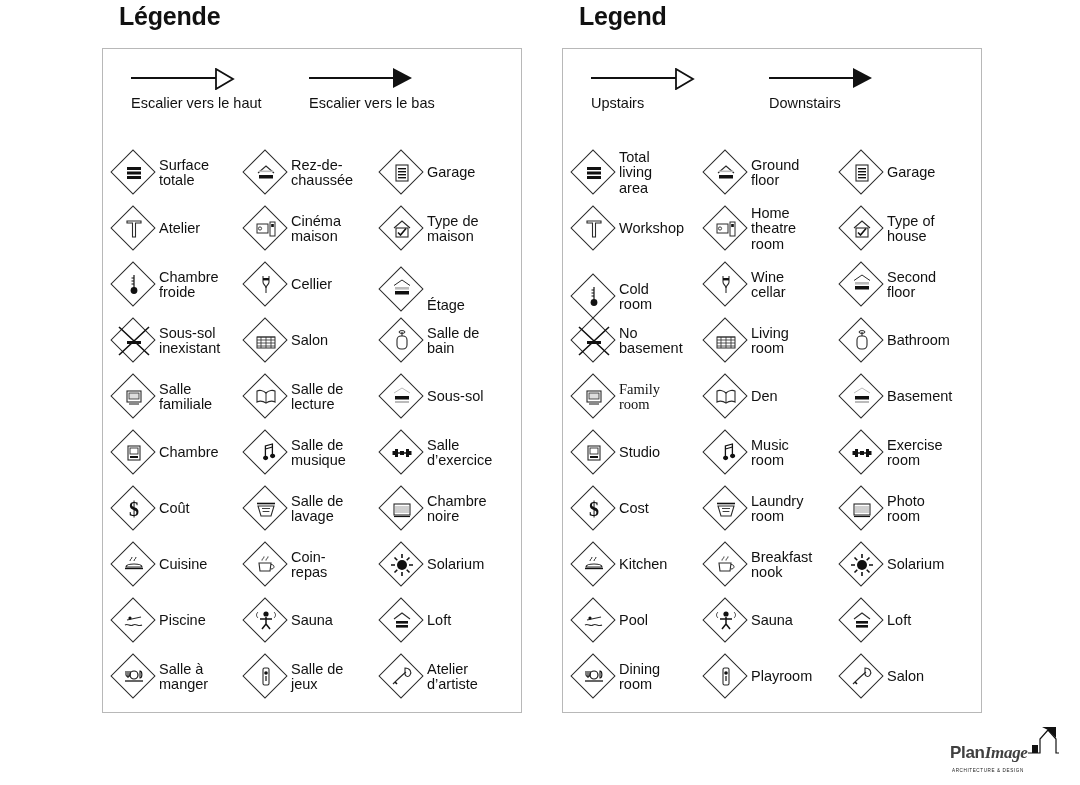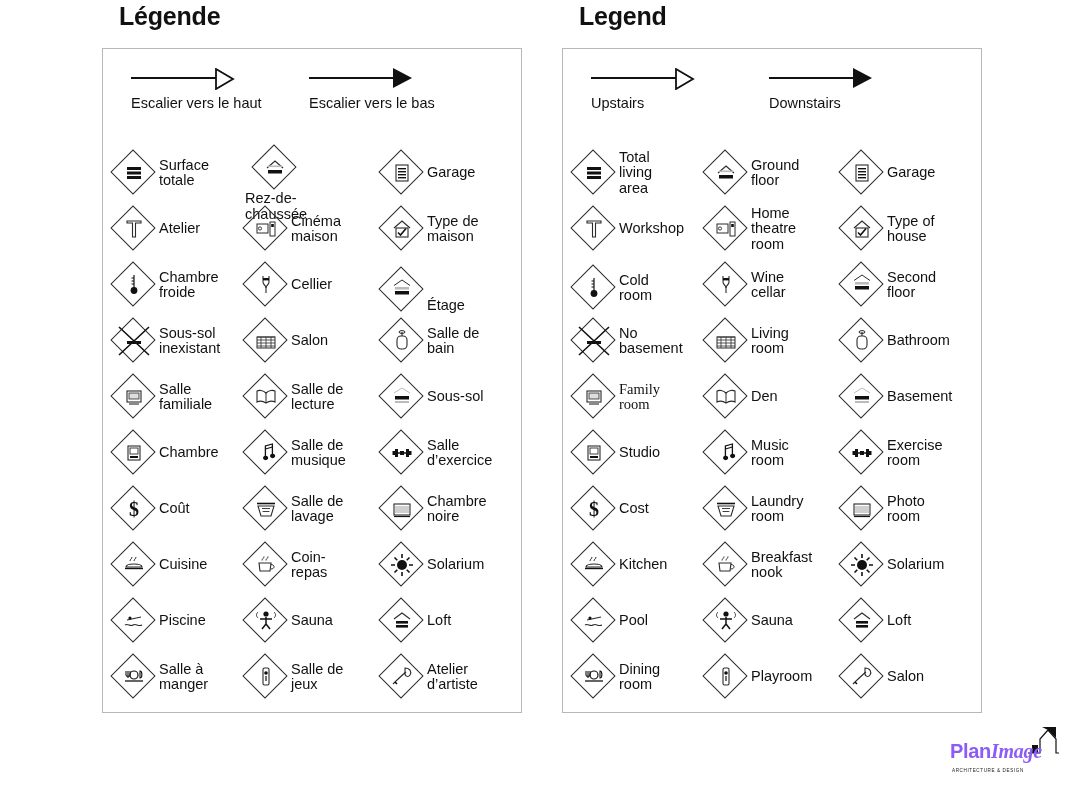--- a/index.html
+++ b/index.html
@@ -139,23 +139,23 @@
     position: absolute;
     right: 14px;
     bottom: 12px;
     width: 116px;
     height: 48px;
   }
   .logo-text {
     position: absolute;
     left: 0;
     bottom: 10px;
-    font-size: 20px;
+    font-size: 17px;
     font-weight: bold;
-    color: #8b5cf6;
+    color: #404040;
     letter-spacing: -0.3px;
   }
   .logo-text em {
     font-style: italic;
     font-family: "Liberation Serif", serif;
   }
   .logo-sub {
     position: absolute;
     left: 2px;
     bottom: 0px;
@@ -324,21 +324,21 @@
               <path d="M14 27 L32 27" stroke="#111" stroke-width="1.3"></path>
             </svg>
           </div>
           <div class="lbl">
             <span>Salle à</span>
             <span>manger</span>
           </div>
         </div>
       </div>
       <div class="col" style="left: 140px;">
-        <div class="row" style="top: 0px; flex-direction: column;">
+        <div class="row" style="top: 0px;">
           <div class="sym">
             <div class="diamond"></div>
             <svg width="46" height="46" viewBox="0 0 46 46">
               <rect x="16" y="25" width="14" height="3.5" fill="#111"></rect>
               <path d="M15 23 L23 16 L31 23" fill="none" stroke="#2a2a2a" stroke-width="1.1"></path>
               <rect x="16" y="20.5" width="14" height="1.6" fill="#bbb"></rect>
             </svg>
           </div>
           <div class="lbl">
             <span>Rez-de-</span>
@@ -653,21 +653,21 @@
           <div class="sym">
             <div class="diamond"></div>
             <svg width="46" height="46" viewBox="0 0 46 46">
               <path d="M16 15 L30 15 L30 17 L24.5 17 L24.5 31 L21.5 31 L21.5 17 L16 17 Z" fill="none" stroke="#2a2a2a" stroke-width="1.1"></path>
             </svg>
           </div>
           <div class="lbl">
             <span>Workshop</span>
           </div>
         </div>
-        <div class="row" style="top: 115px;">
+        <div class="row" style="top: 124px;">
           <div class="sym">
             <div class="diamond"></div>
             <svg width="46" height="46" viewBox="0 0 46 46">
               <path d="M23 13 L23 26" stroke="#111" stroke-width="1.2"></path>
               <circle cx="23" cy="28.5" r="3.4" fill="#111"></circle>
               <path d="M20.5 16 L23 16 M20.5 19 L23 19 M20.5 22 L23 22" stroke="#111" stroke-width="1"></path>
             </svg>
           </div>
           <div class="lbl">
             <span>Cold</span>

